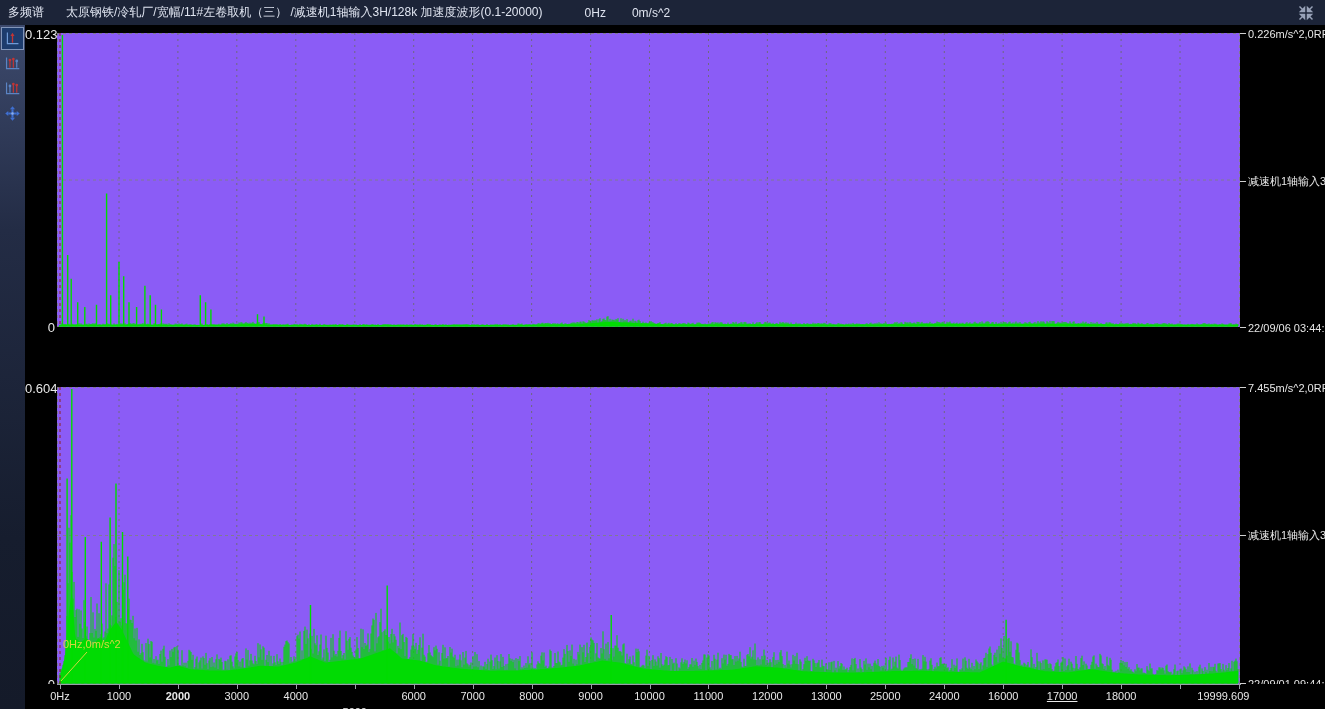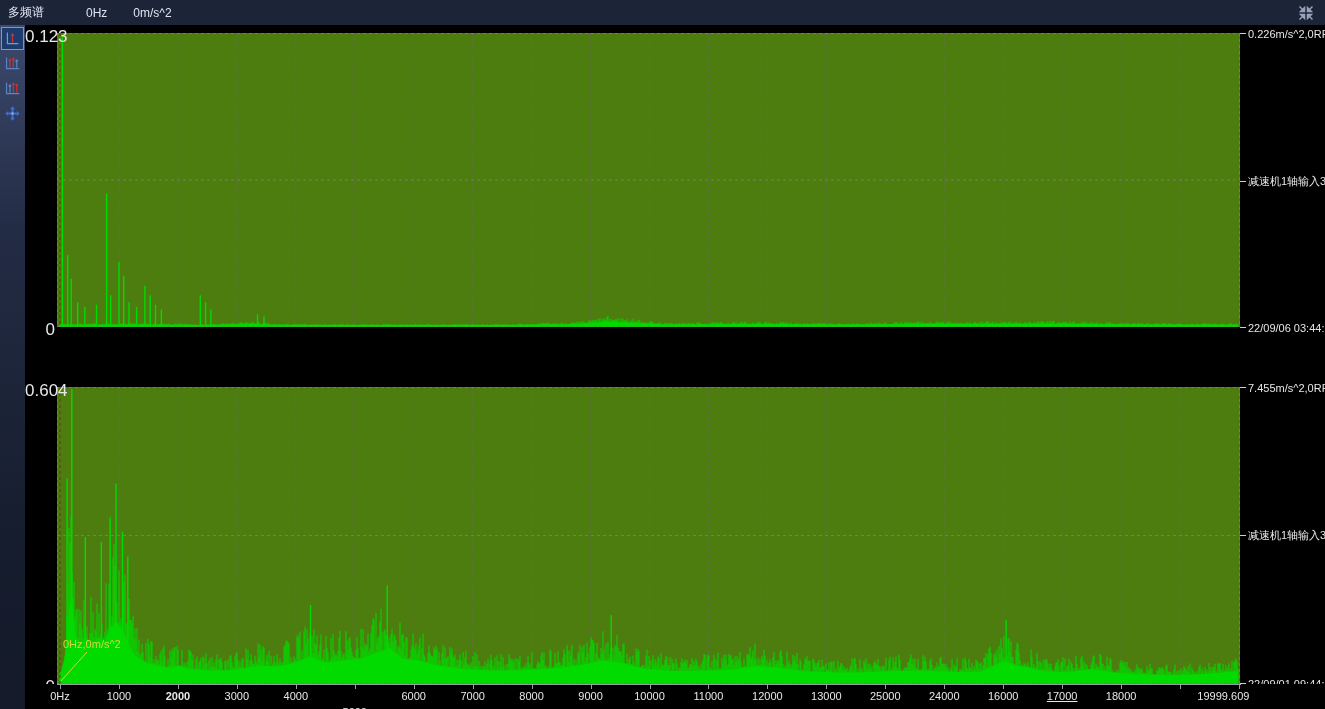--- a/index.html
+++ b/index.html
@@ -9,38 +9,39 @@
             color:#dfe4f0;font-size:12px;display:flex;align-items:center;z-index:5;}
   .titlebar .app-title{margin-left:8px;}
   .titlebar .meas-path{margin-left:22px;}
   .titlebar .cur-freq{margin-left:42px;}
   .titlebar .cur-amp{margin-left:26px;}
   .collapse-btn{position:absolute;right:10px;top:4px;width:18px;height:18px;cursor:pointer;}
   .sidebar{position:absolute;left:0;top:25px;width:25px;height:684px;
            background:linear-gradient(#3d4a6d,#232c45 30%,#161d2e 75%,#141a29);z-index:4;}
   .tool{width:21px;height:21px;margin:3px auto 4px;display:flex;align-items:center;justify-content:center;cursor:pointer;}
   .tool.selected{background:#1d3c6d;outline:1px solid #8296ba;}
-  .plot-area{position:absolute;background:#4d7c0f;}
-  .ylab{position:absolute;width:30px;text-align:right;color:#e8e8e8;font-size:17px;z-index:3;}
+  .plot-area{position:absolute;background:#8b5cf6;}
+  .ylab{position:absolute;width:30px;text-align:right;color:#e8e8e8;font-size:13px;z-index:3;}
   .rrow{position:absolute;left:1240px;width:85px;height:13px;display:flex;align-items:center;
         color:#e6e6e6;font-size:11px;white-space:nowrap;overflow:hidden;z-index:3;}
   .rrow .tick{display:inline-block;width:6px;height:1px;background:#cfcfcf;margin-right:2px;flex:none;}
   #xaxis{position:absolute;left:0;top:684px;width:1325px;height:25px;background:#000;z-index:3;}
   #axisline{position:absolute;left:57px;top:0;width:1184px;height:1px;background:#9aa0a8;}
   .xtick{position:absolute;top:1px;width:1px;height:4px;background:#9aa0a8;}
   .xlab{position:absolute;top:6px;color:#e8e8e8;font-size:11px;transform:translateX(-50%);white-space:nowrap;}
   .xlab.last{transform:translateX(-80%);}
   .strip{position:absolute;left:0;top:702px;width:78px;height:7px;background:#aeb4c0;opacity:.85;z-index:2;}
   svg text{font-family:"Liberation Sans",sans-serif;}
 </style>
 </head>
 <body>
 
 <div class="titlebar">
   <span class="app-title">多频谱</span>
+  <span class="meas-path">太原钢铁/冷轧厂/宽幅/11#左卷取机（三） /减速机1轴输入3H/128k 加速度波形(0.1-20000)</span>
   <span class="cur-freq">0Hz</span>
   <span class="cur-amp">0m/s^2</span>
   <span class="collapse-btn">
     <svg viewBox="0 0 18 18" width="18" height="18">
       <g stroke="#98a2b8" stroke-width="1.5" fill="#98a2b8">
         <line x1="2.5" y1="2.5" x2="6.5" y2="6.5"></line>
           <polygon points="7.5,7.5 7.5,3.6 3.6,7.5"></polygon>
         <line x1="15.5" y1="2.5" x2="11.5" y2="6.5"></line>
           <polygon points="10.5,7.5 14.4,7.5 10.5,3.6"></polygon>
         <line x1="2.5" y1="15.5" x2="6.5" y2="11.5"></line>

